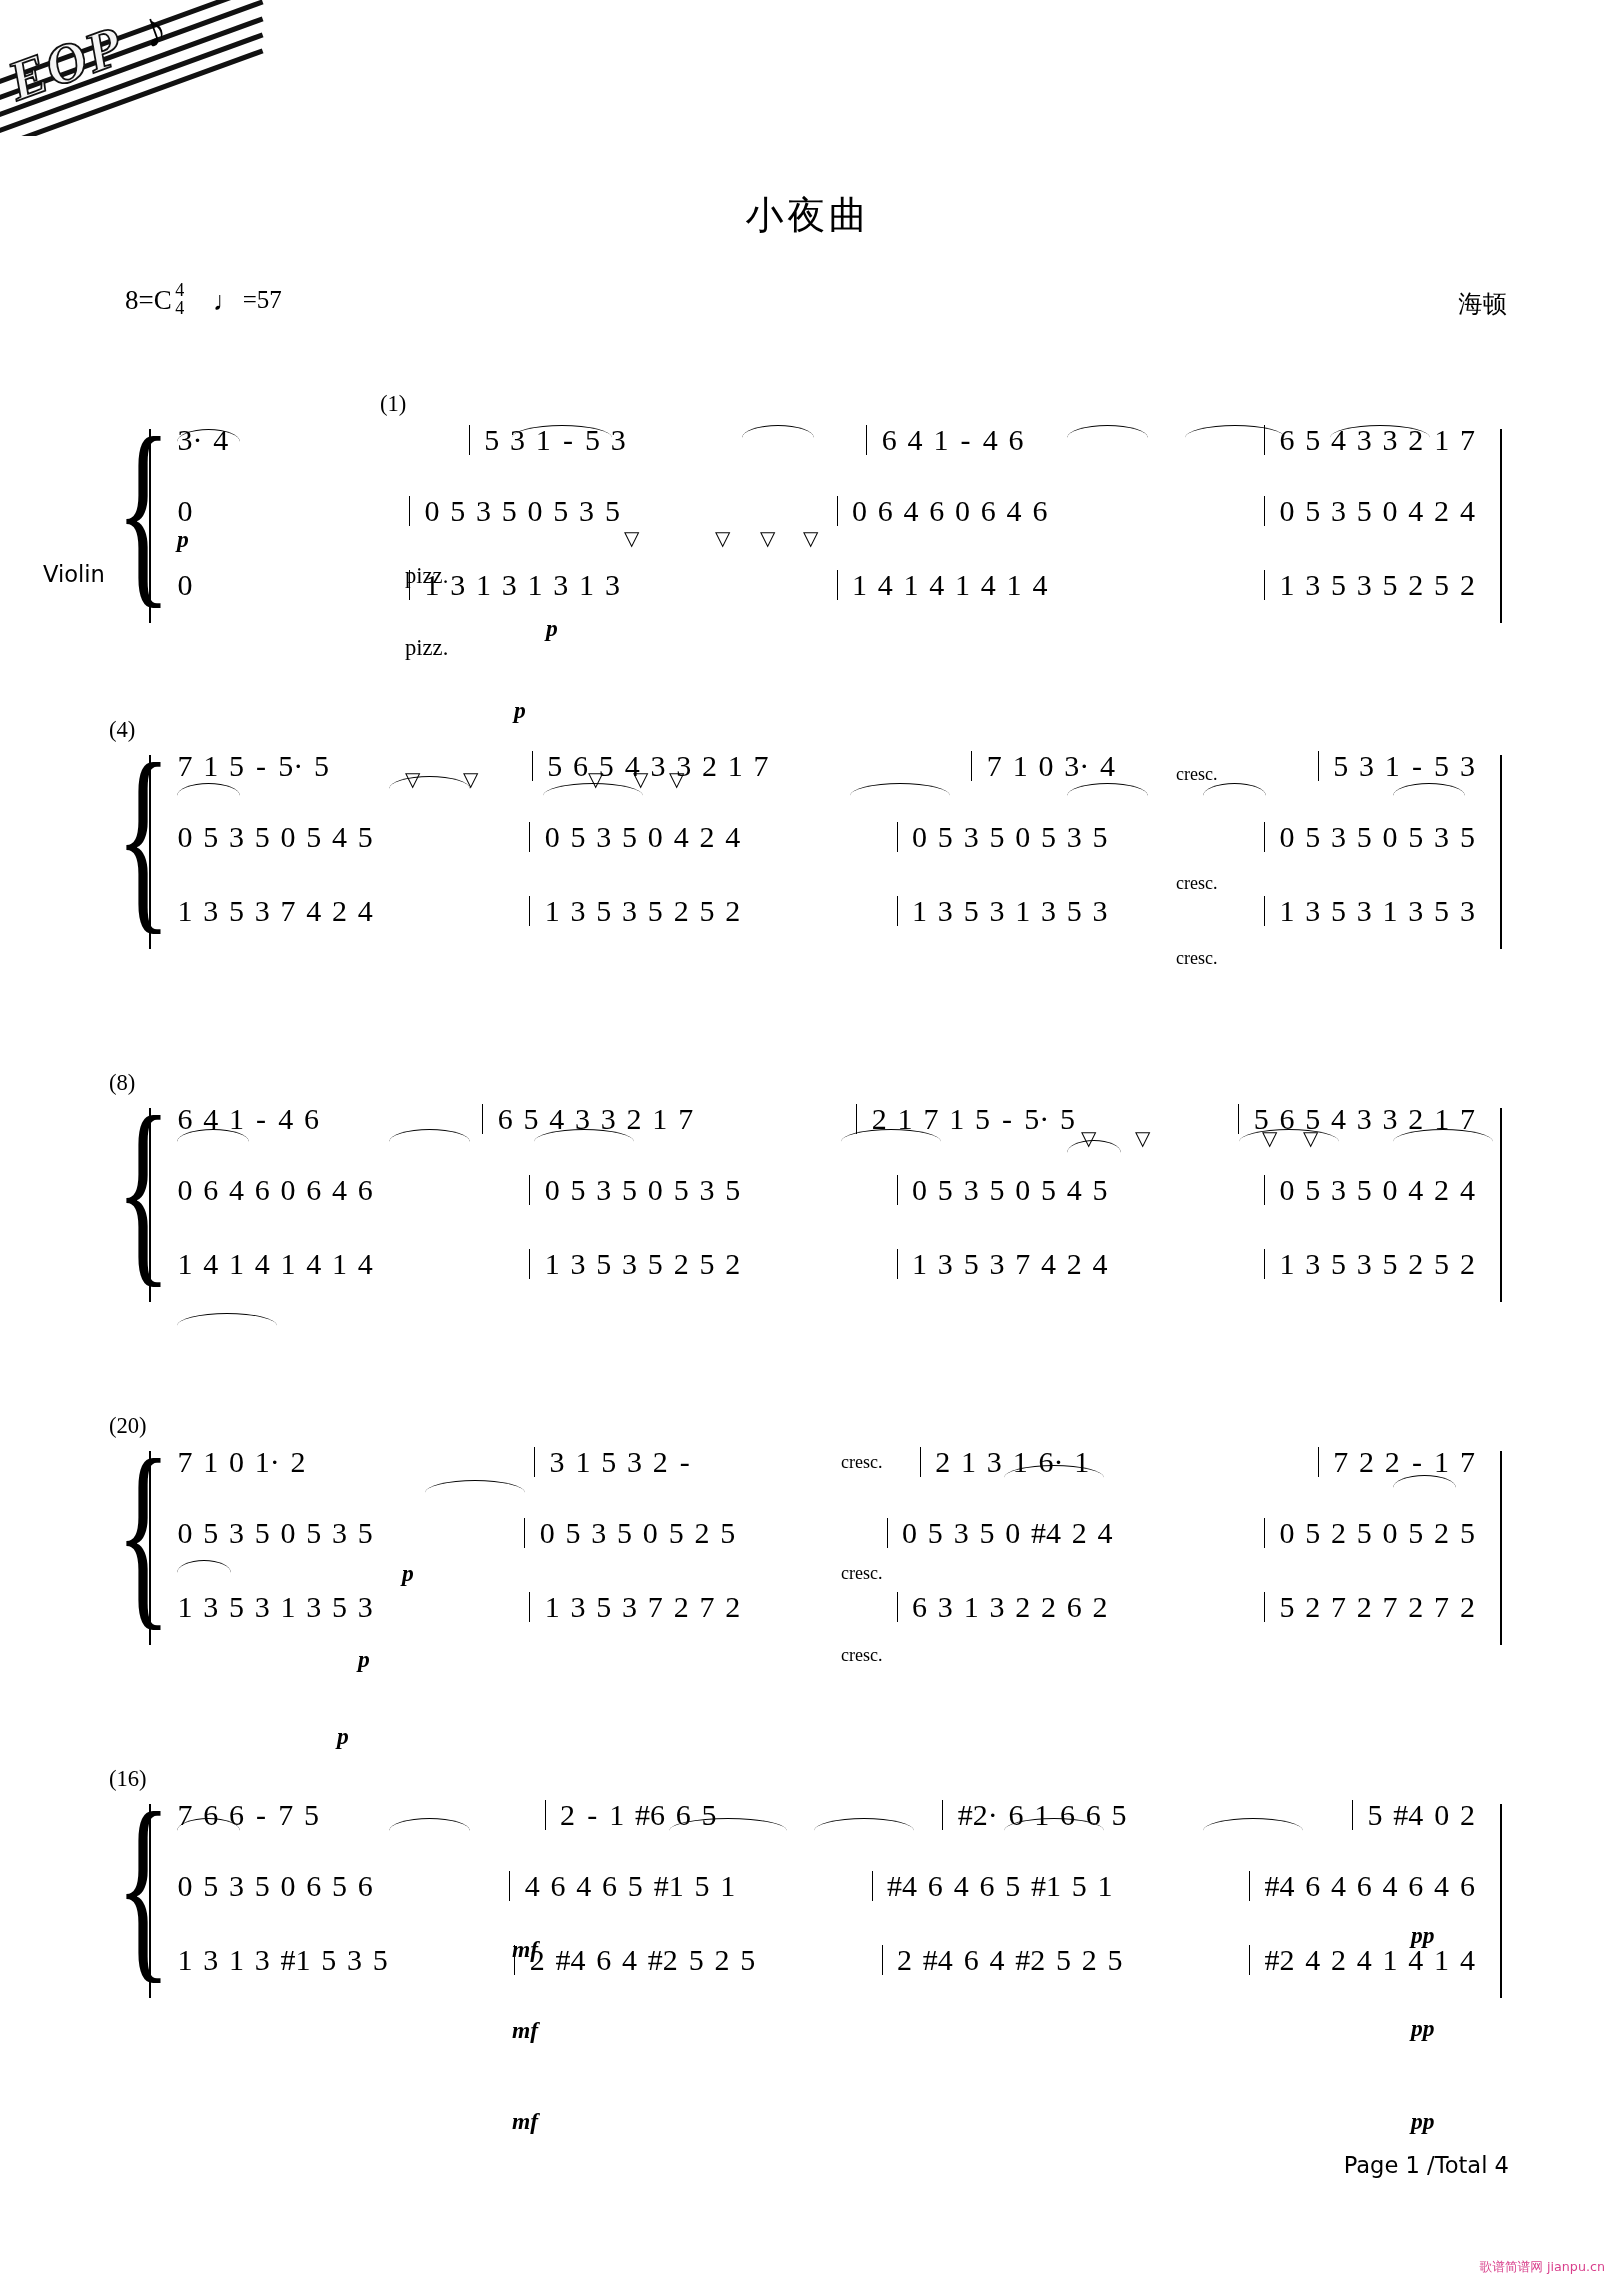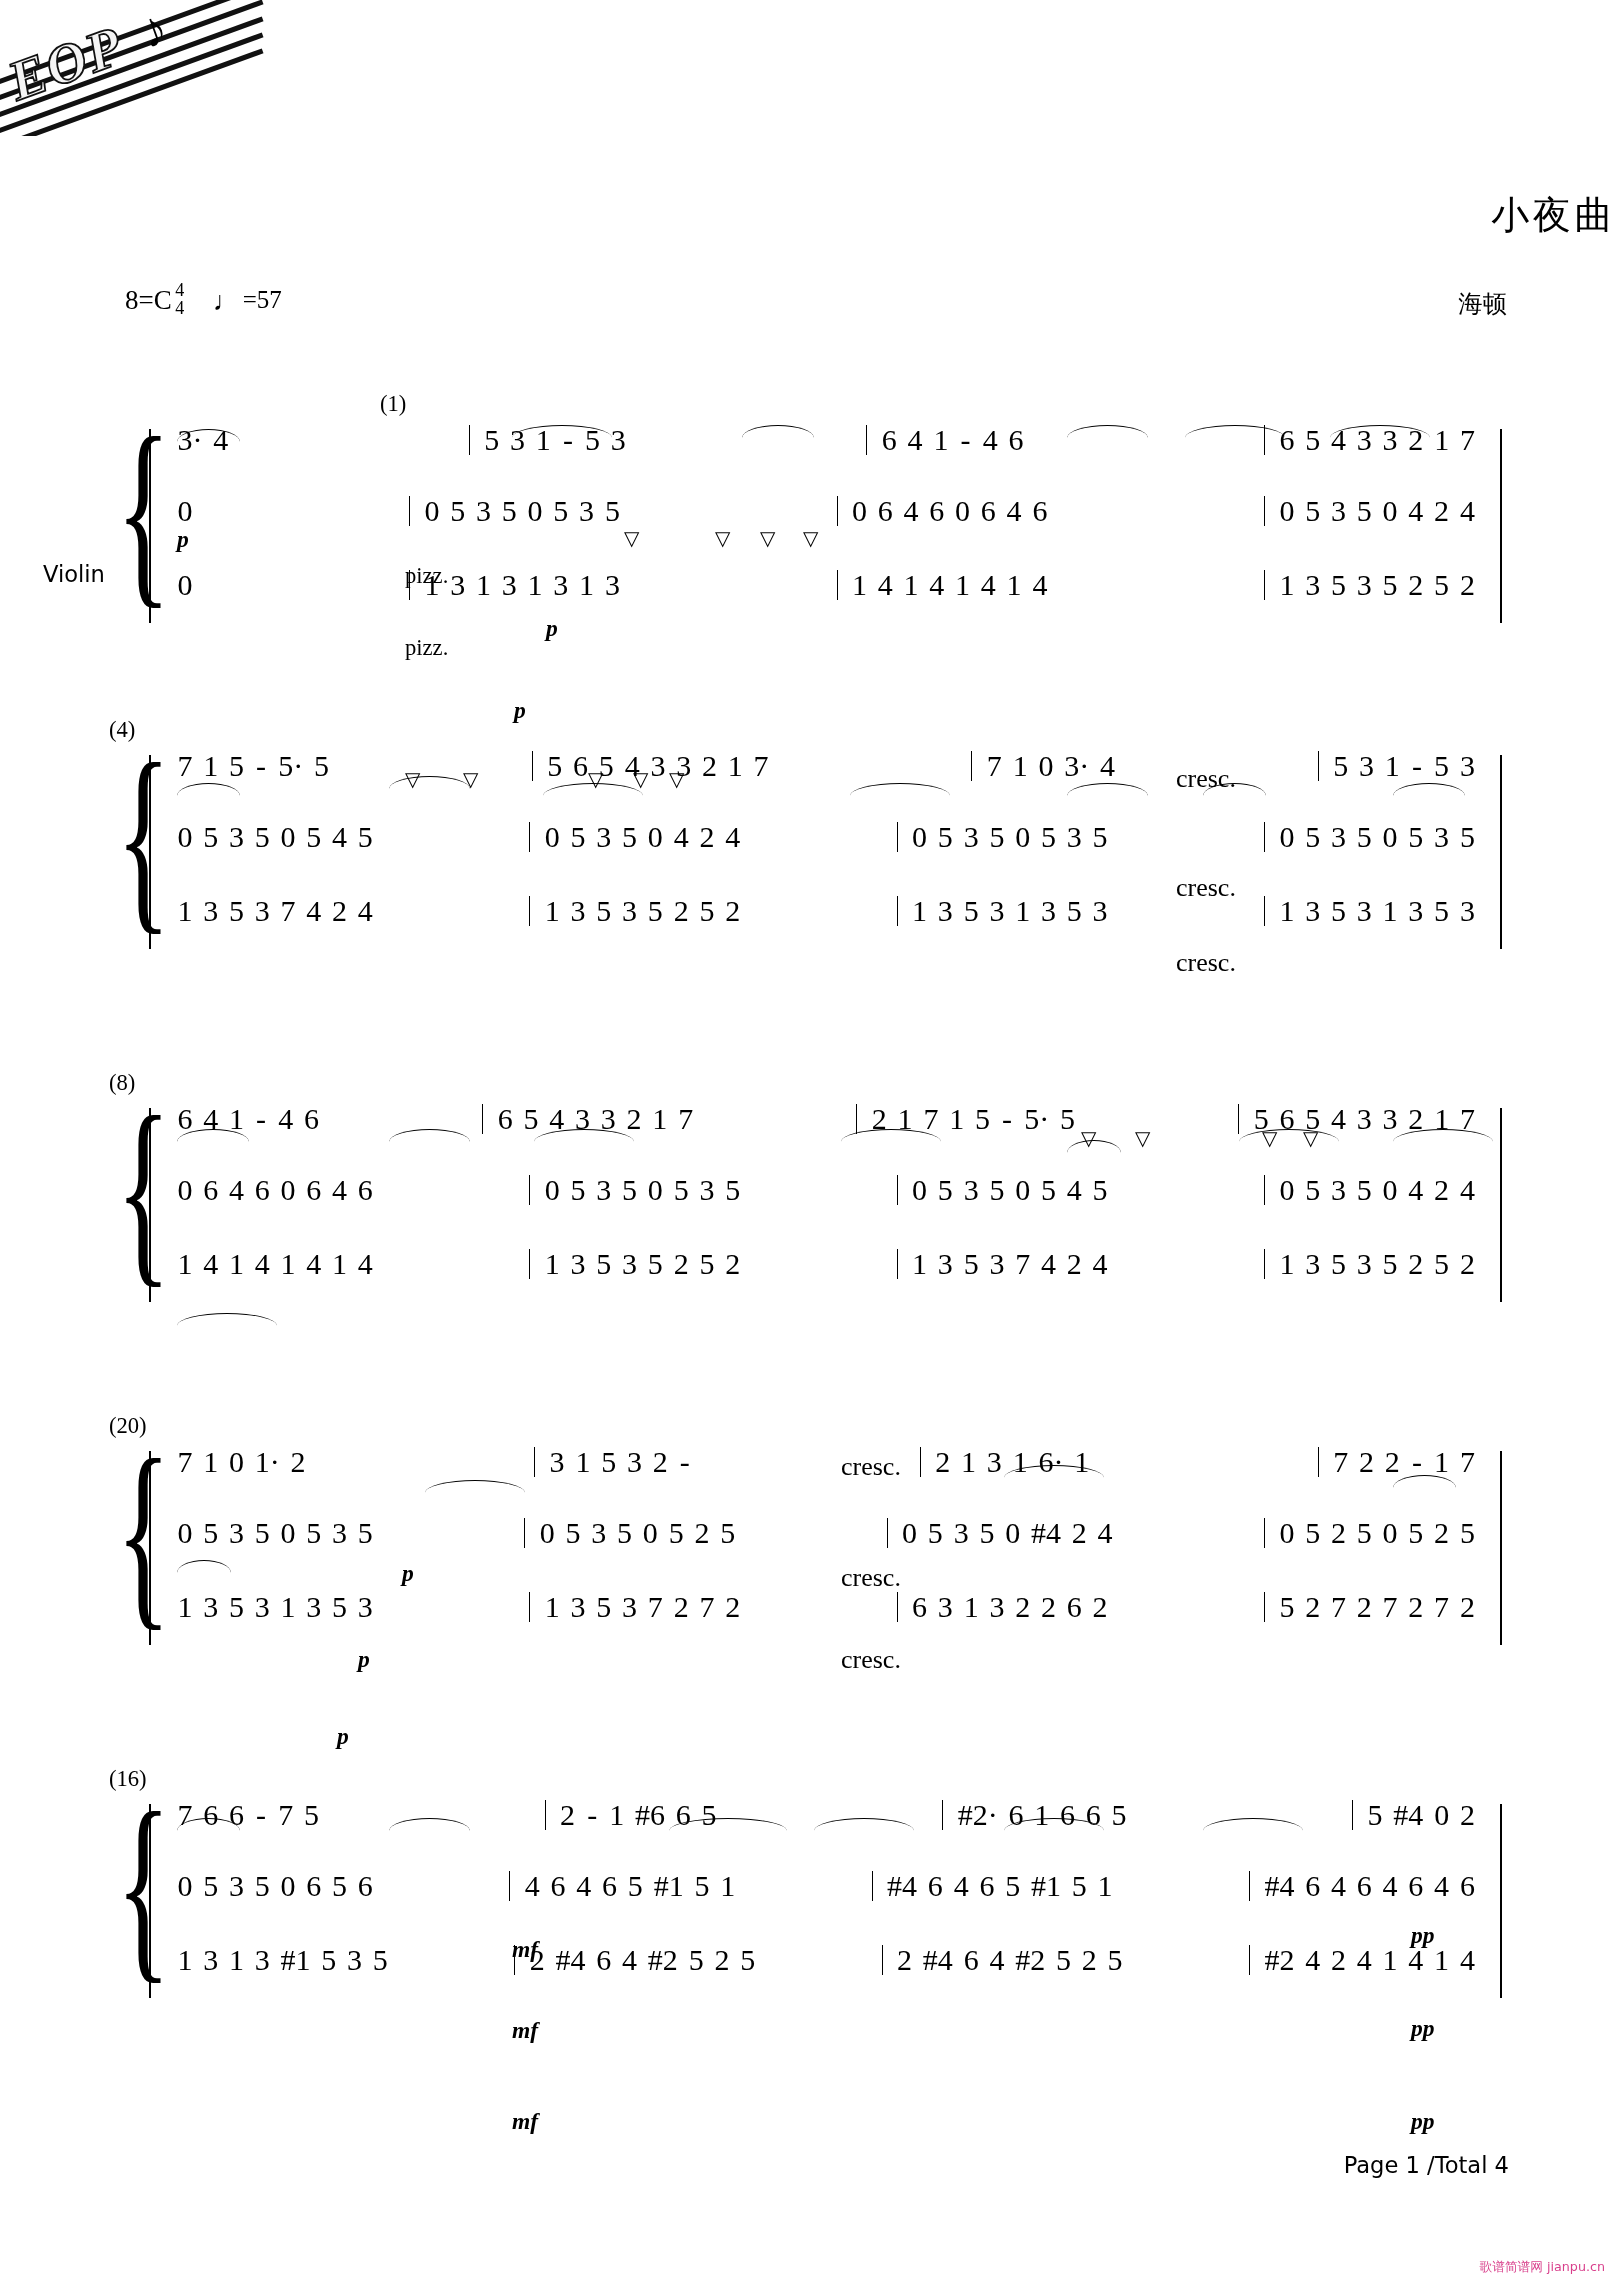--- a/index.html
+++ b/index.html
@@ -52,21 +52,21 @@
     left: 136px; top: 5.4px;
     font-size: 49px;
     transform: rotate(-20deg);
   }
 
   
   .title {
     position: absolute;
     top: 190px;
     left: 0; right: 0;
-    text-align: right;
+    text-align: center;
     font-family: "DejaVu Sans", sans-serif;
     font-size: 38px;
     letter-spacing: 3.6px;
   }
   .key-sig {
     position: absolute;
     left: 125px; top: 282px;
     font-size: 27px;
     font-family: "Liberation Serif", serif;
     display: flex;
@@ -181,21 +181,21 @@
   .dyn {
     position: absolute;
     font-family: "Liberation Serif", serif;
     font-style: italic;
     font-size: 23.5px;
     font-weight: bold;
   }
   .cresc {
     position: absolute;
     font-family: "Liberation Serif", serif;
-    font-size: 26px;
+    font-size: 18px;
   }
   .pizz {
     position: absolute;
     font-family: "Liberation Serif", serif;
     font-size: 22.6px;
   }
   .downbow {
     position: absolute;
     font-size: 20px;
   }

